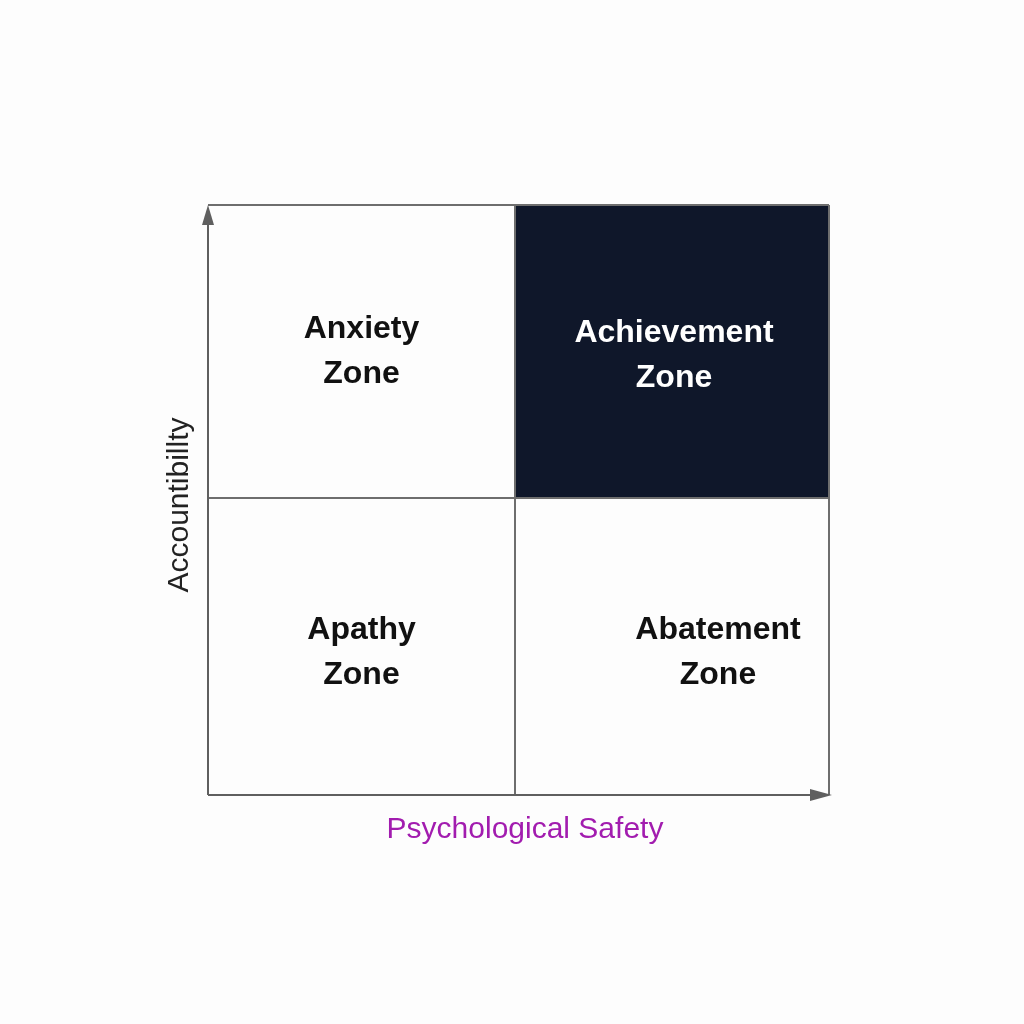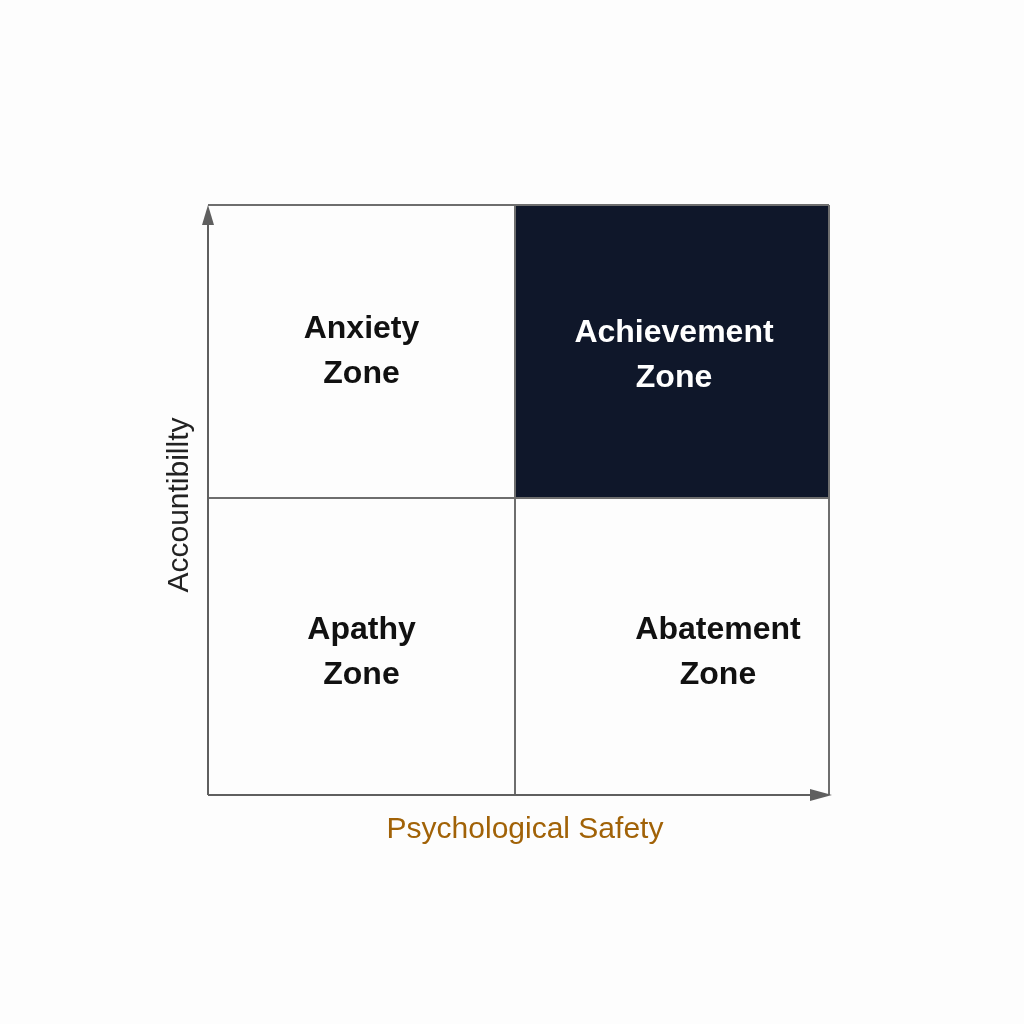--- a/index.html
+++ b/index.html
@@ -46,21 +46,21 @@
       font-size: 30px;
       color: #222;
       white-space: nowrap;
       font-family: "Liberation Sans", sans-serif;
     }
     .xlabel {
       position: absolute;
       left: 525px; top: 828px;
       transform: translate(-50%, -50%);
       font-size: 30px;
-      color: #a16207;
+      color: #a21caf;
       white-space: nowrap;
       font-family: "Liberation Sans", sans-serif;
     }
   </style>
 </head>
 <body>
 
 <div class="grid">
   <div class="cell c-tl">
     <span class="label">Anxiety

